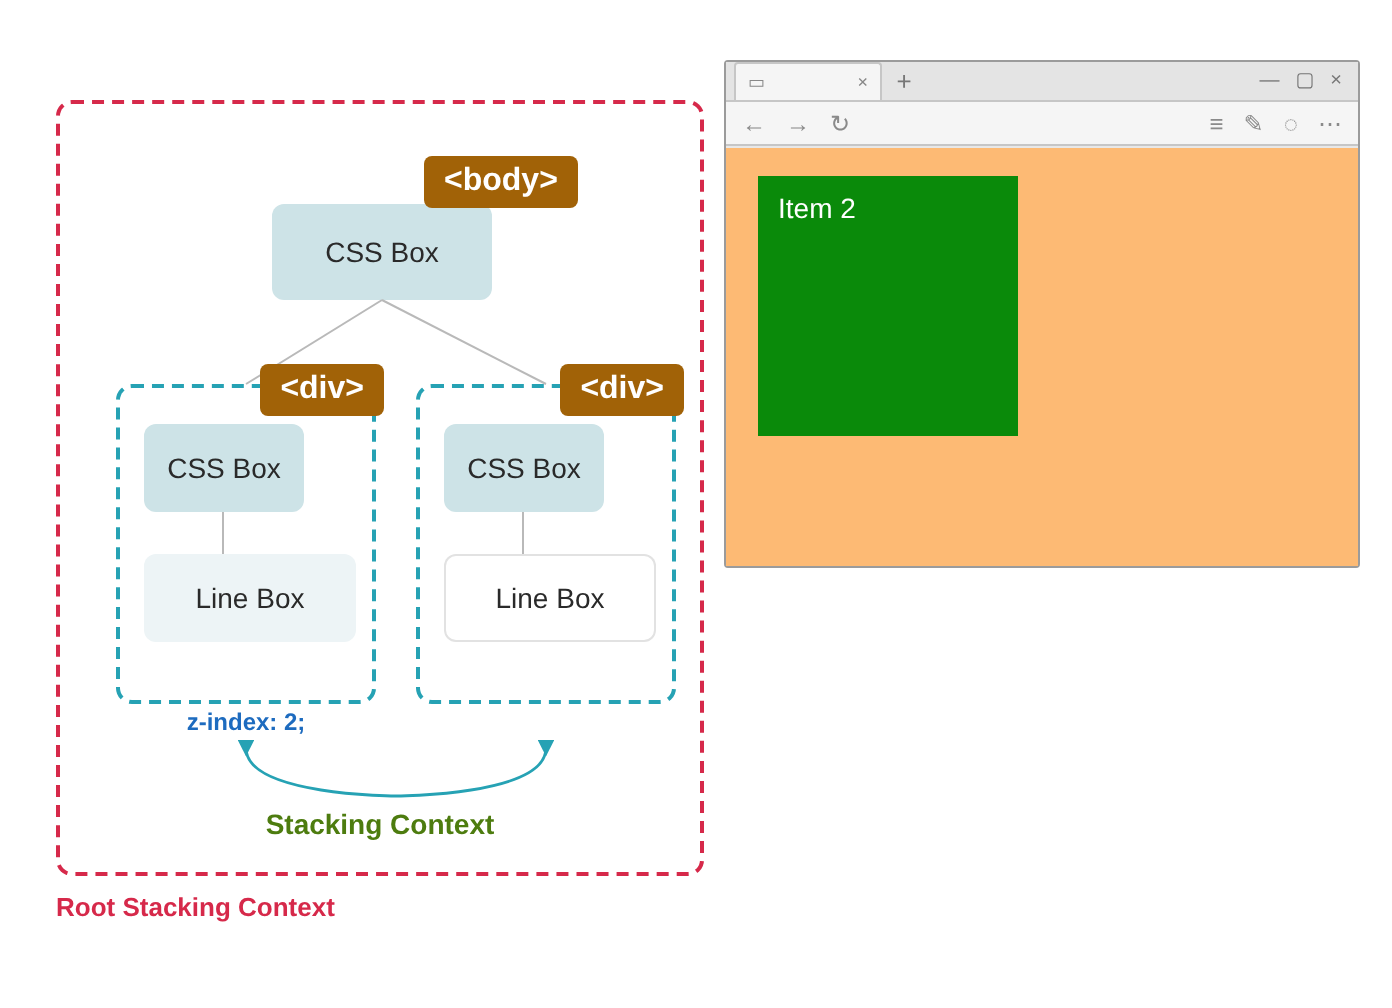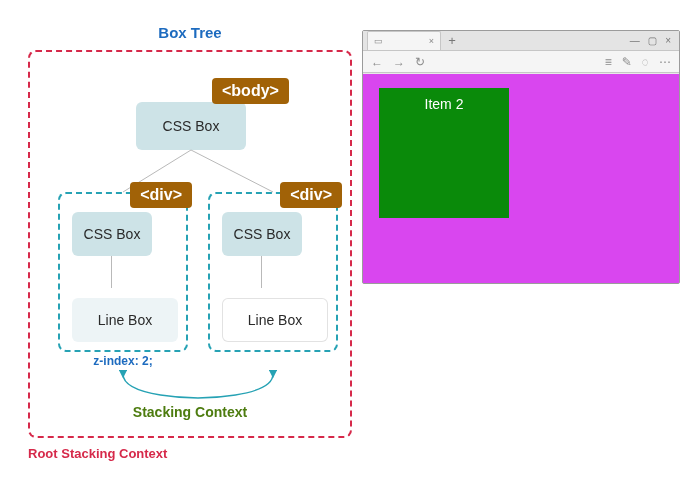--- a/index.html
+++ b/index.html
@@ -86,21 +86,21 @@
     height: 160px;
     border: 2px dashed #26a2b4;
     border-radius: 8px;
   }
   #ctx-left  { left: 28px; }
   #ctx-right { left: 178px; }
 
   
   .child-tag   { top: -12px; right: -6px; text-align: right; }
   .child-css   { left: 12px; top: 18px;  width: 80px; height: 44px; }
-  .child-line  { left: 12px; top: 104px;  width: 106px; height: 44px; }
+  .child-line  { left: 12px; top: 83px;  width: 106px; height: 44px; }
 
   .zlabel {
     position: absolute;
     top: 302px;
     width: 130px;
     text-align: center;
     font-size: 12px;
     color: #1d6bbf;
     font-weight: 600;
   }
@@ -169,41 +169,39 @@
     padding: 0 8px;
     gap: 10px;
     color: #8a8a8a;
     font-size: 12px;
   }
   .toolbar-right { margin-left: auto; display: flex; gap: 10px; }
 
   .viewport {
     position: absolute;
     left: 0; top: 43px; right: 0; bottom: 0;
-    background: #d946ef;
-    text-align: center;
+    background: #fdba74;
   }
   .item2 {
     position: absolute;
     left: 16px; top: 14px;
     width: 130px; height: 130px;
     background: #0a8a0a;
     color: #fff;
     font-family: Verdana, Arial, sans-serif;
     font-size: 14px;
     padding: 8px 10px;
   }
 
   .ic { display:inline-block; line-height:1; }
 </style>
 </head>
 <body>
 
 <div class="diagram-area">
-  <div class="box-tree-title">Box Tree</div>
 
   <div class="root-stack">
 
     <div id="root-box" class="css-box">CSS Box</div>
     <div id="root-tag" class="tag-chip">&lt;body&gt;</div>
 
     <svg style="position:absolute;left:0;top:0;width:324px;height:160px;overflow:visible" viewBox="0 0 324 160">
       <line x1="161" y1="98" x2="93" y2="140" stroke="#b9b9b9" stroke-width="1"></line>
       <line x1="161" y1="98" x2="243" y2="140" stroke="#b9b9b9" stroke-width="1"></line>
     </svg>

